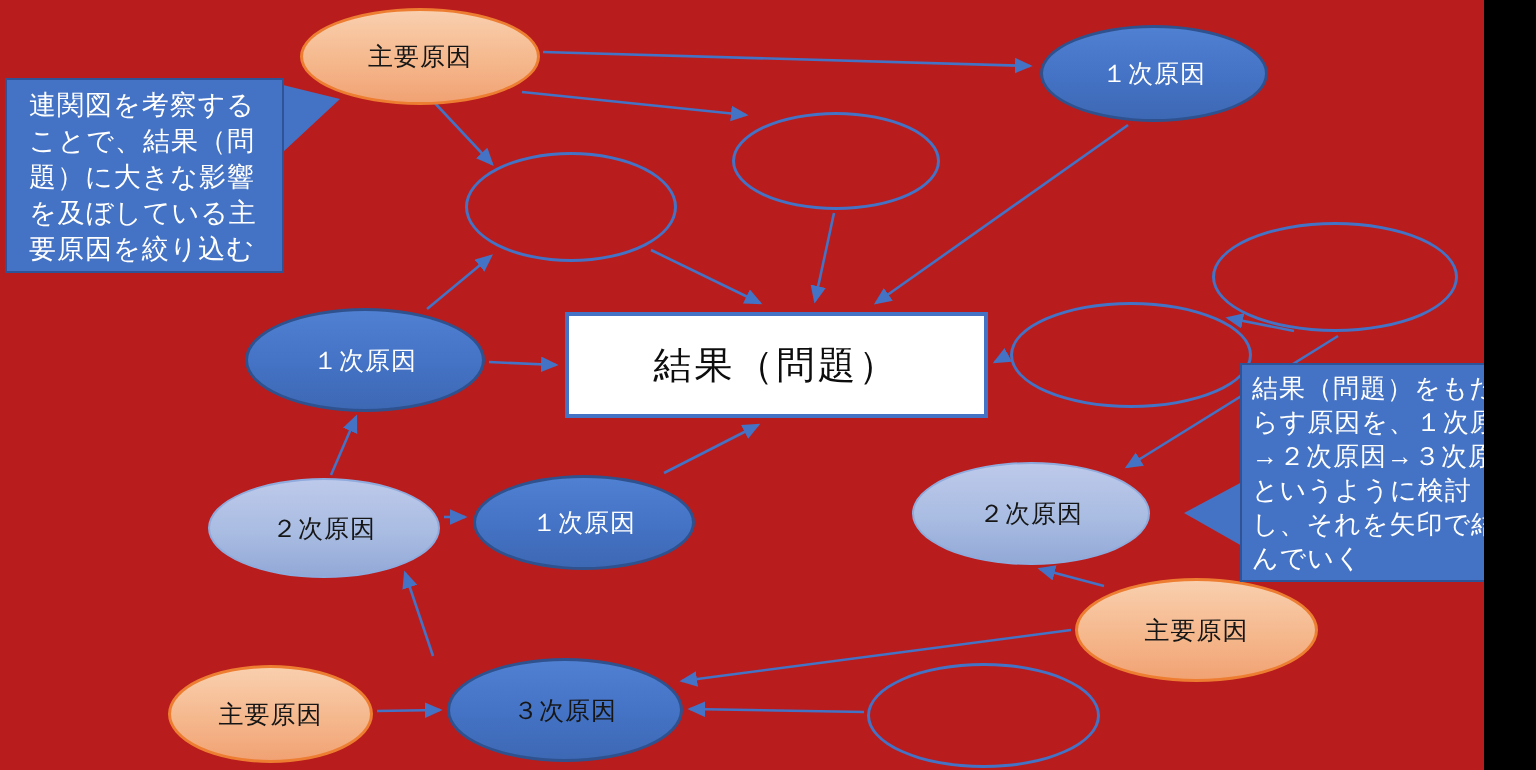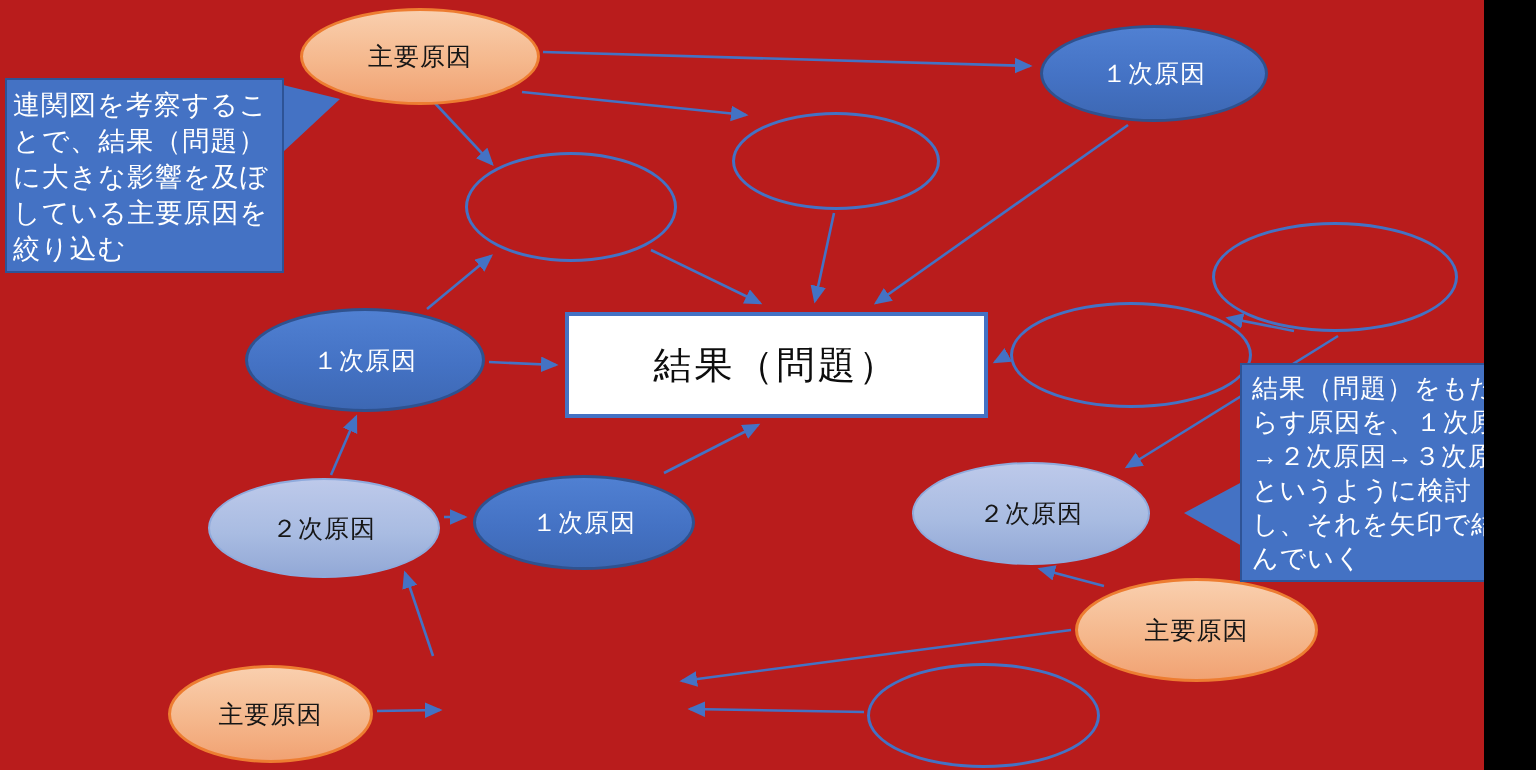--- a/index.html
+++ b/index.html
@@ -30,21 +30,21 @@
   .result{
     position:absolute;box-sizing:border-box;background:#ffffff;border:4px solid #4472c4;
     display:flex;align-items:center;justify-content:center;
     font-size:38px;letter-spacing:3px;color:#0d0d0d;z-index:2;white-space:nowrap;
   }
   .callout{
     position:absolute;box-sizing:border-box;background:#4472c4;border:2px solid #2e5396;
     color:#ffffff;z-index:3;overflow:hidden;
   }
   .callout .txt{display:block;}
-  #callout-left{left:5px;top:78px;width:279px;height:195px;padding:7px 6px;
+  #callout-left{left:5px;top:78px;width:279px;height:195px;padding:7px 22px;
     font-size:27px;line-height:36px;letter-spacing:1px;}
   #callout-right{left:1240px;top:363px;width:296px;height:219px;padding:6px 10px;
     font-size:26px;line-height:34px;letter-spacing:1px;}
 </style>
 </head>
 <body>
 
 <div id="canvas">
 
   <svg id="arrows" viewBox="0 0 1536 770">
@@ -97,20 +97,21 @@
   <div class="node light" style="left:208px;top:478px;width:232px;height:100px">２次原因</div>
 
   <div class="node dark" style="left:473px;top:475px;width:222px;height:95px">１次原因</div>
 
   <div class="node light" style="left:912px;top:462px;width:238px;height:103px">２次原因</div>
 
   <div class="node orange" style="left:1075px;top:578px;width:243px;height:104px">主要原因</div>
 
   <div class="node orange" style="left:168px;top:665px;width:205px;height:98px">主要原因</div>
 
+  <div class="node dark black-text" style="left:447px;top:658px;width:236px;height:104px">３次原因</div>
 
   <div class="node empty" style="left:867px;top:663px;width:233px;height:105px"></div>
 
   <div class="callout" id="callout-left">
     <span class="txt">連関図を考察することで、結果（問題）に大きな影響を及ぼしている主要原因を絞り込む</span>
   </div>
 
   <div class="callout" id="callout-right">
     <span class="txt">結果（問題）をもたらす原因を、１次原因→２次原因→３次原因というように検討し、それを矢印で結んでいく</span>
   </div>

